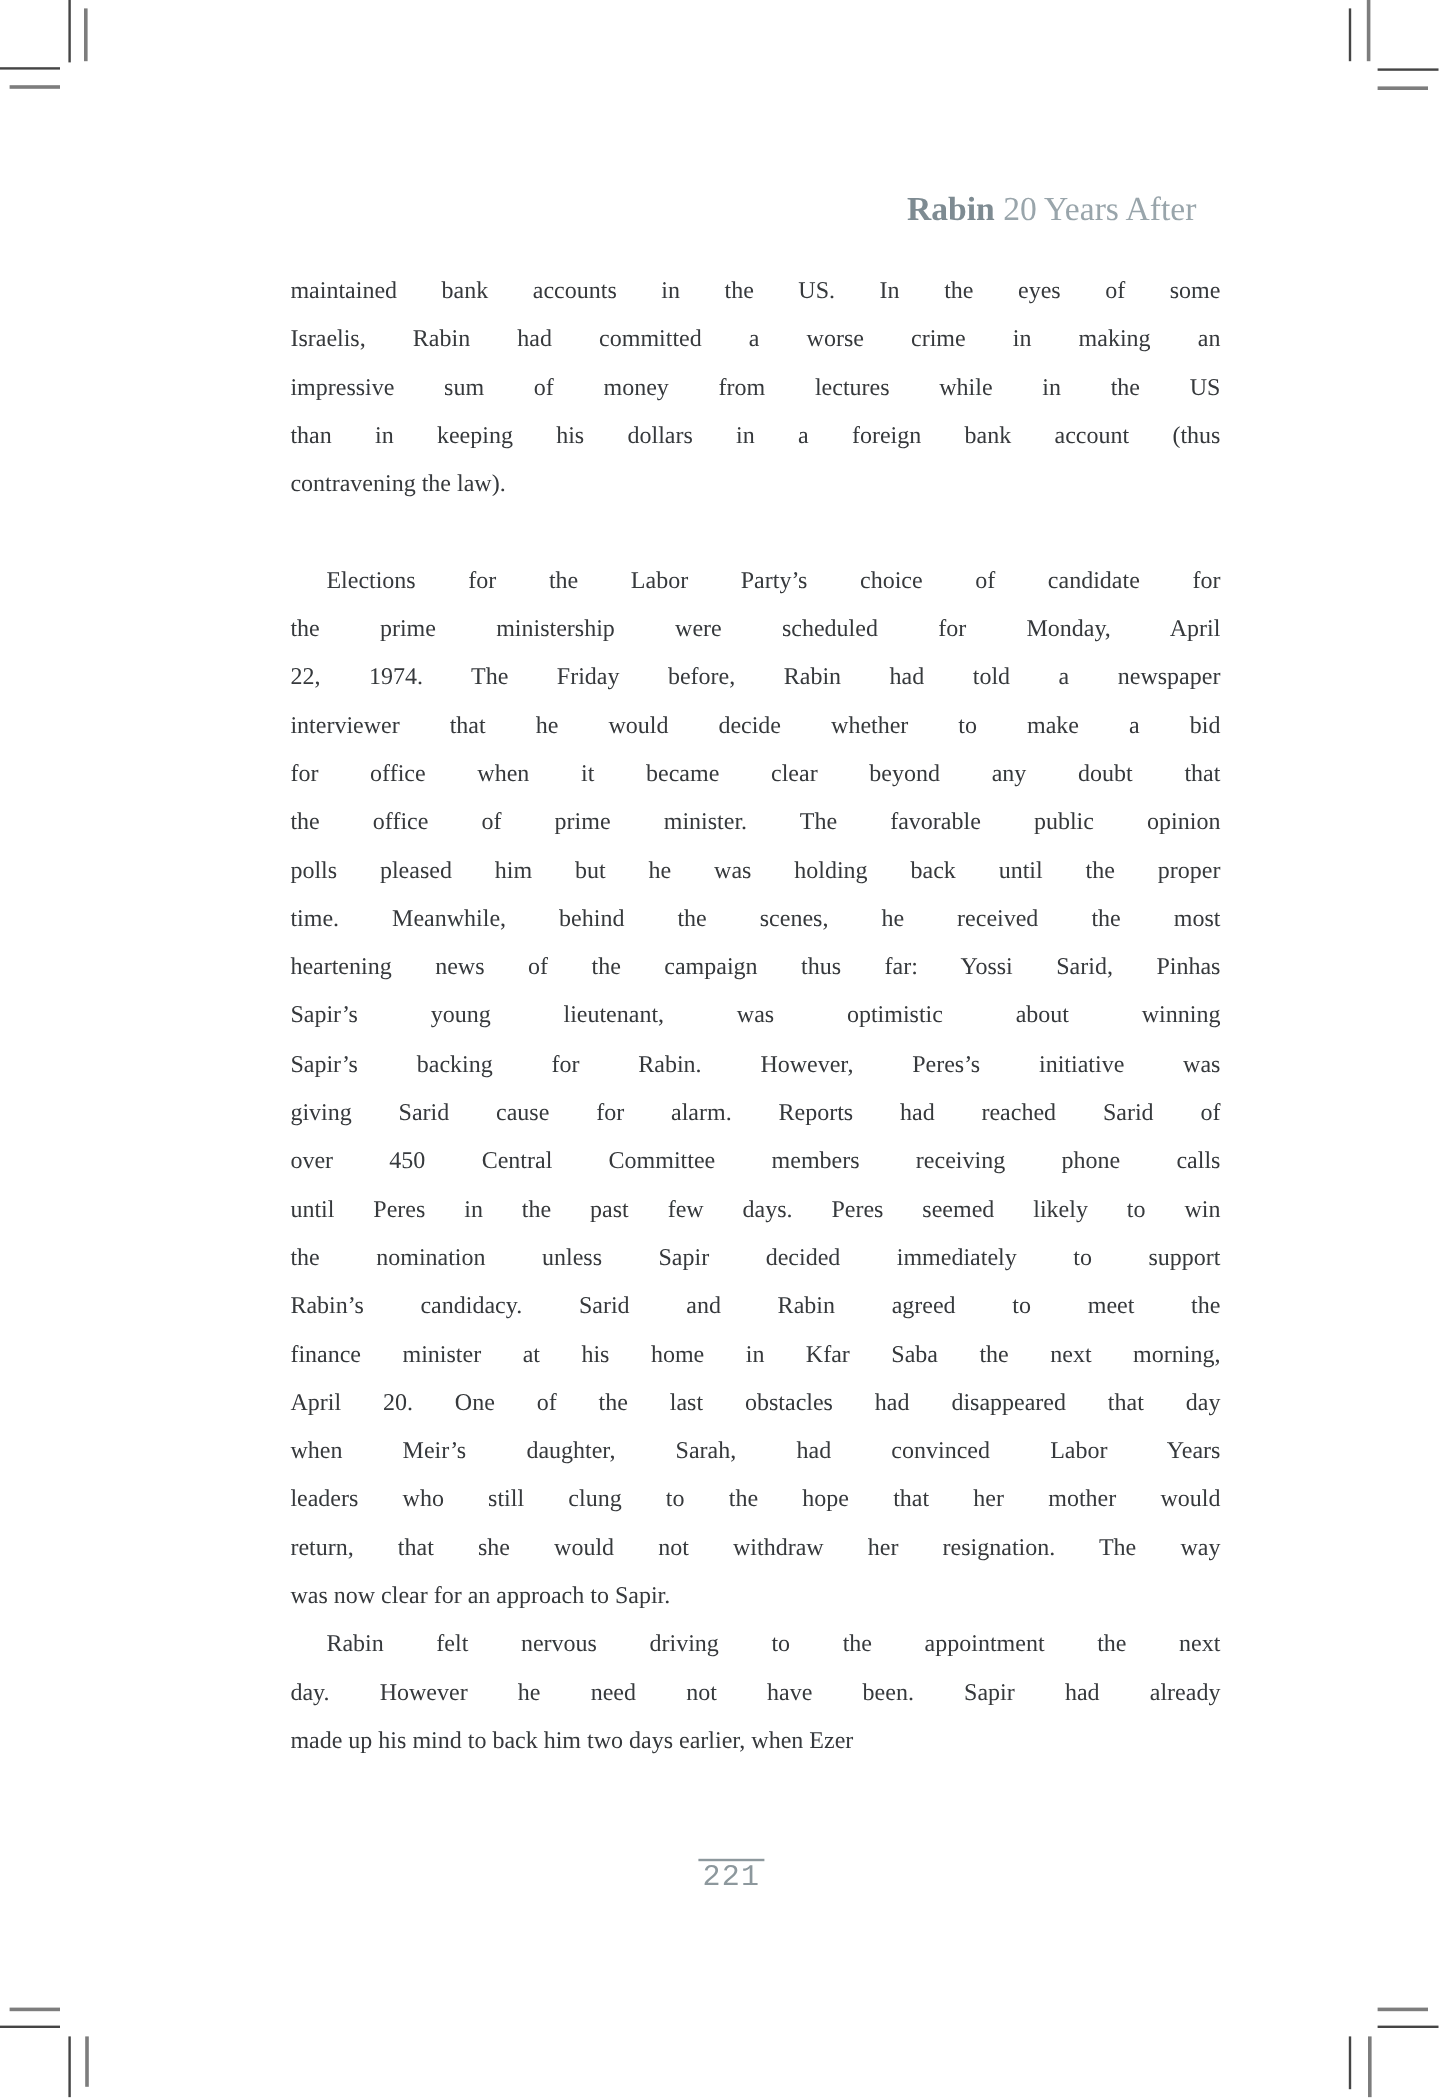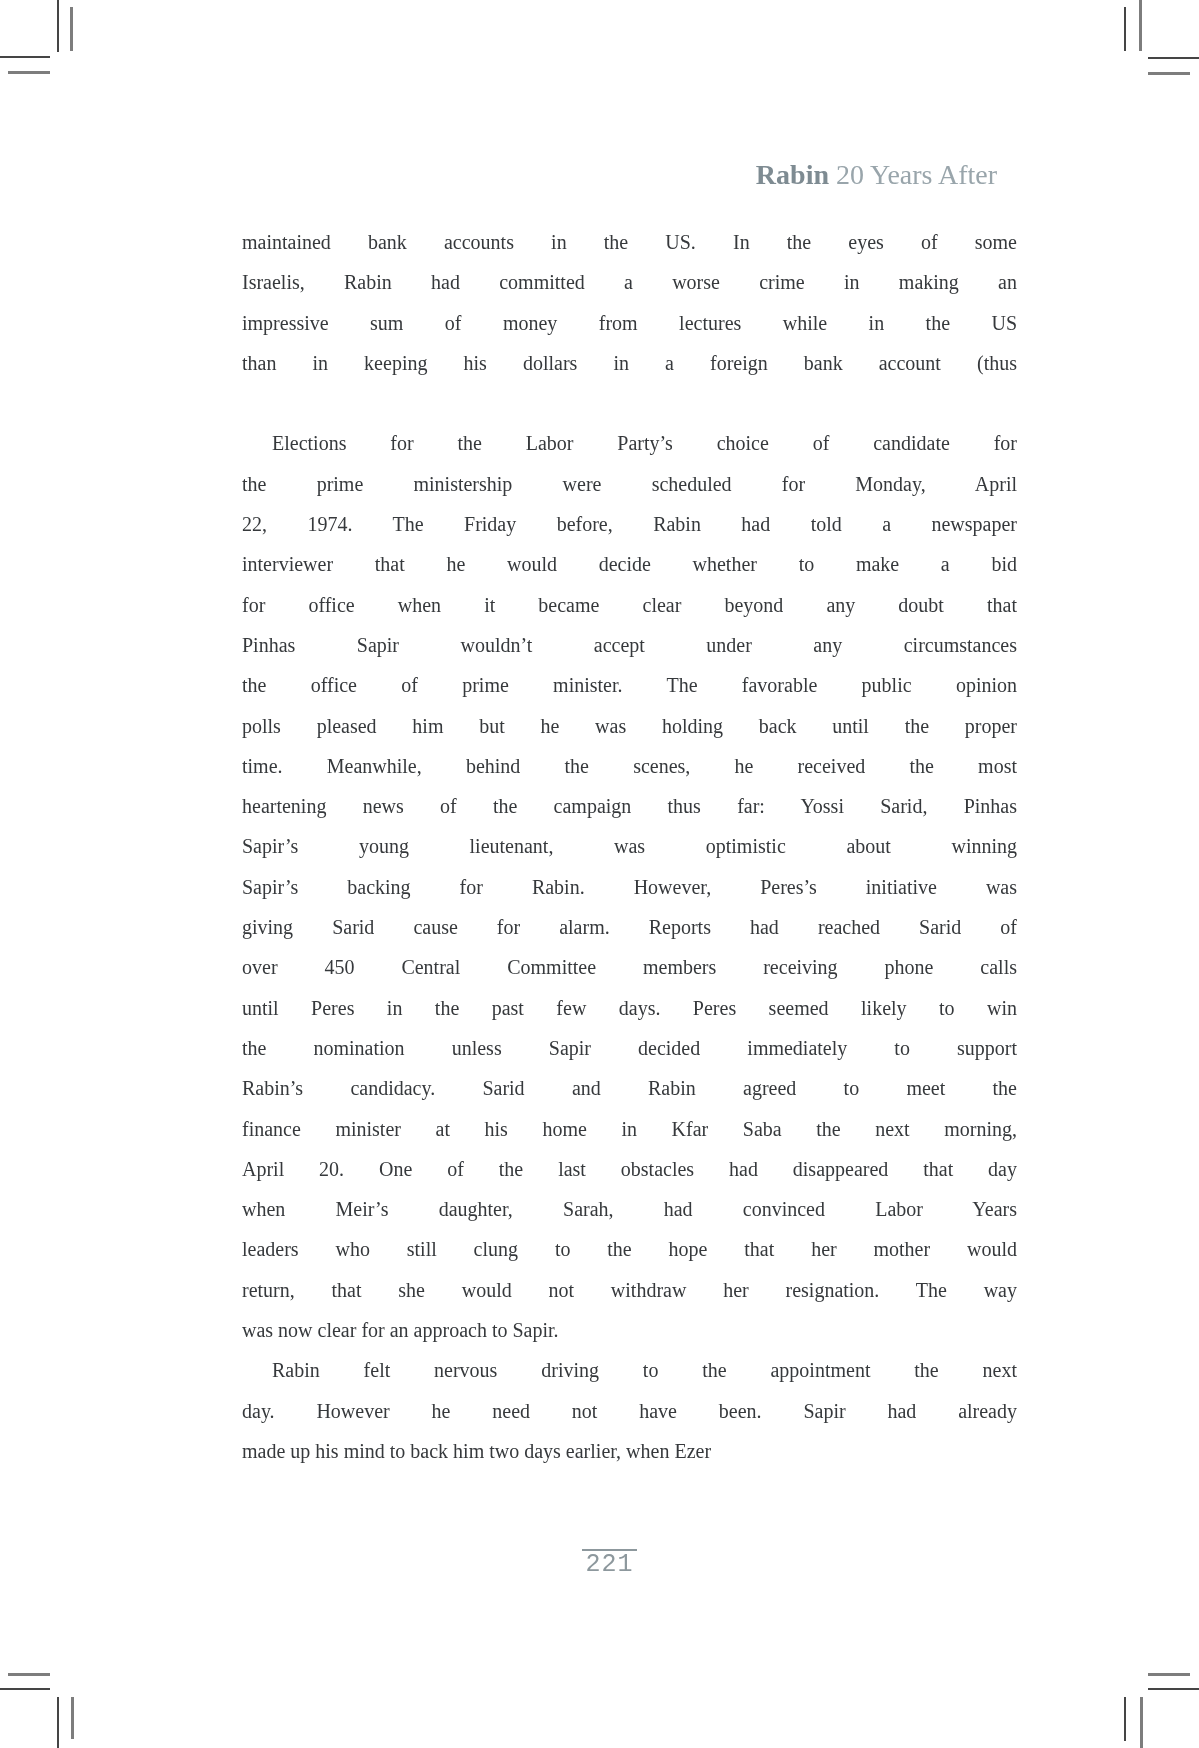--- a/index.html
+++ b/index.html
@@ -107,28 +107,28 @@
   <div id="running-header">
     <span class="hdr-bold">Rabin</span><span class="hdr-rest"> 20 Years After</span>
   </div>
 
   <div id="page-body">
       <div class="paragraph">
         <div class="line">maintained bank accounts in the US. In the eyes of some</div>
         <div class="line">Israelis, Rabin had committed a worse crime in making an</div>
         <div class="line">impressive sum of money from lectures while in the US</div>
         <div class="line">than in keeping his dollars in a foreign bank account (thus</div>
+        <div class="line para-end">contravening the law).</div>
       </div>
       <div class="paragraph gap-before">
         <div class="line indent">Elections for the Labor Party’s choice of candidate for</div>
         <div class="line">the prime ministership were scheduled for Monday, April</div>
         <div class="line">22, 1974. The Friday before, Rabin had told a newspaper</div>
         <div class="line">interviewer that he would decide whether to make a bid</div>
         <div class="line">for office when it became clear beyond any doubt that</div>
-        <div class="line">Pinhas Sapir wouldn’t accept under any circumstances</div>
         <div class="line">the office of prime minister. The favorable public opinion</div>
         <div class="line">polls pleased him but he was holding back until the proper</div>
         <div class="line">time. Meanwhile, behind the scenes, he received the most</div>
         <div class="line">heartening news of the campaign thus far: Yossi Sarid, Pinhas</div>
         <div class="line">Sapir’s young lieutenant, was optimistic about winning</div>
         <div class="line">Sapir’s backing for Rabin. However, Peres’s initiative was</div>
         <div class="line">giving Sarid cause for alarm. Reports had reached Sarid of</div>
         <div class="line">over 450 Central Committee members receiving phone calls</div>
         <div class="line">until Peres in the past few days. Peres seemed likely to win</div>
         <div class="line">the nomination unless Sapir decided immediately to support</div>

